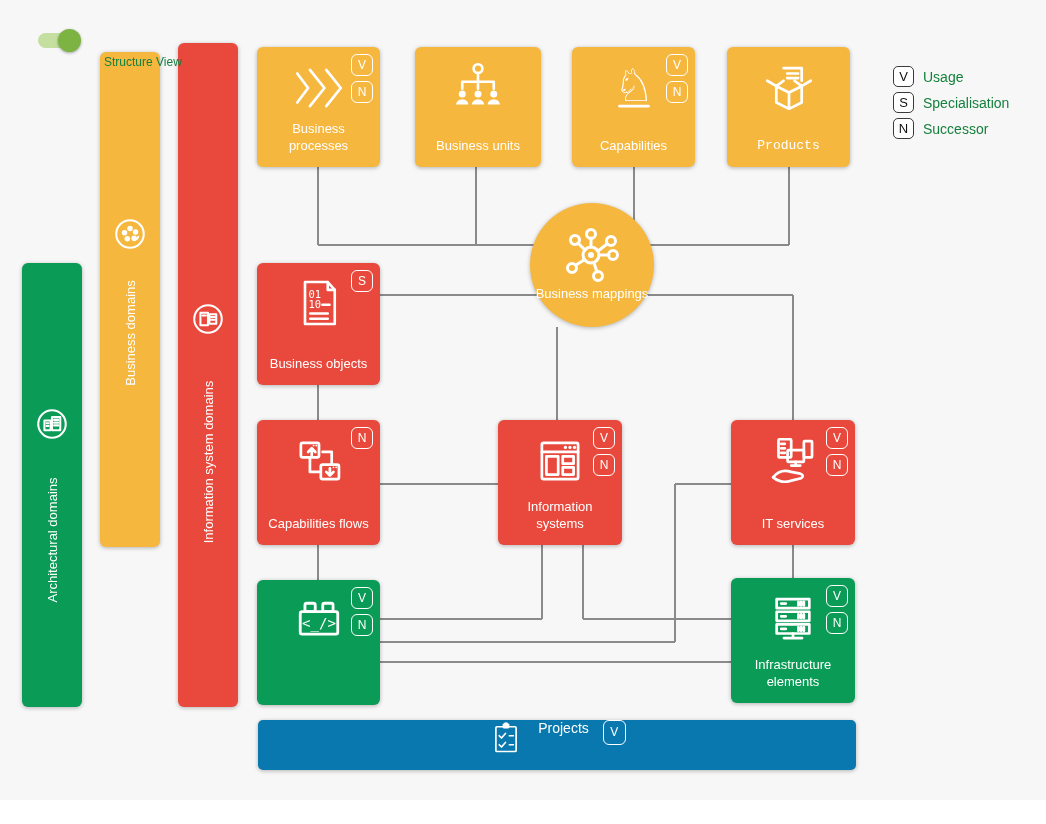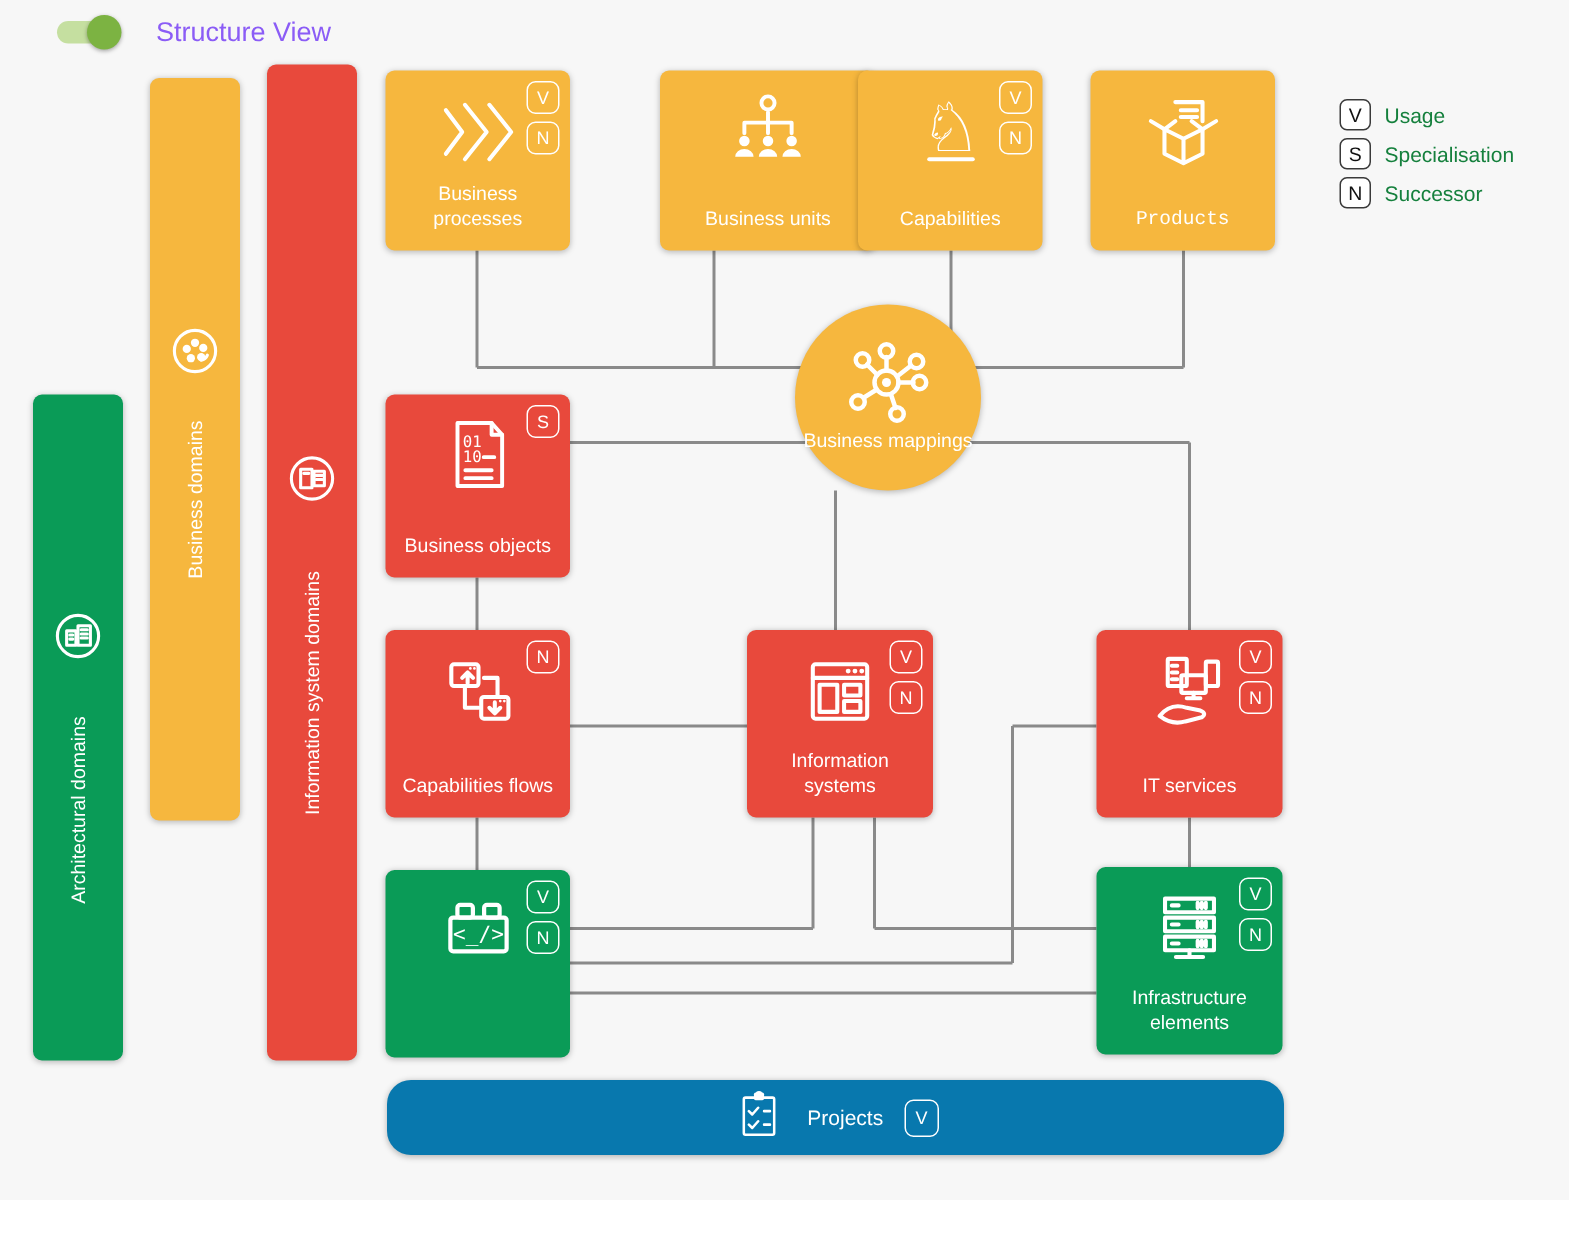--- a/index.html
+++ b/index.html
@@ -5,21 +5,21 @@
   html,body{margin:0;padding:0;background:#ffffff;}
   .canvas{position:relative;width:1046px;height:800px;background:#F7F7F7;
           font-family:"Liberation Sans",sans-serif;overflow:hidden;}
   #wires{position:absolute;left:0;top:0;z-index:1;}
 
   
   .toggle-wrap{position:absolute;left:38px;top:11px;z-index:5;display:flex;align-items:center;}
   .toggle-track{position:relative;width:40px;height:15px;border-radius:8px;background:#C5DFA0;cursor:pointer;}
   .toggle-knob{position:absolute;right:-3px;top:-4px;width:23px;height:23px;border-radius:50%;
                background:#7CB342;box-shadow:0 1px 3px rgba(0,0,0,.35);}
-  .toggle-label{margin-left:26px;font-size:18px;color:#8b5cf6;}
+  .toggle-label{margin-left:26px;font-size:12px;color:#15803d;margin-top:44px;}
 
   
   .legend{position:absolute;left:893px;top:66px;z-index:5;}
   .legend-row{display:flex;align-items:center;margin-bottom:5px;}
   .legend-badge{width:19px;height:19px;border:1.5px solid #3a3a3a;border-radius:5px;background:#fff;
                 color:#111;font-size:13px;line-height:19px;text-align:center;}
   .legend-label{margin-left:9px;font-size:14px;color:#15803d;}
 
   
   .bar{position:absolute;width:60px;border-radius:6px;z-index:2;box-shadow:0 1px 4px rgba(0,0,0,.28);}
@@ -33,35 +33,35 @@
   .node .icon{position:absolute;top:12px;left:0;right:0;display:flex;justify-content:center;}
   .node .label{position:absolute;left:4px;right:4px;bottom:12px;font-size:13px;line-height:1.35;text-align:center;}
   .badges{position:absolute;top:7px;right:7px;display:flex;flex-direction:column;gap:5px;z-index:3;}
   .badge{width:20px;height:20px;border:1.5px solid #fff;border-radius:6px;color:#fff;
          font-size:12px;line-height:20px;text-align:center;background:transparent;}
 
   .amber{background:#F6B73E;} .red{background:#E8493C;} .green{background:#0A9B57;} .blue{background:#0878AE;}
 
   
   .n-bp{left:257px;top:47px;width:123px;height:120px;}
-  .n-bu{left:440px;top:47px;width:144px;height:120px;}
+  .n-bu{left:415px;top:47px;width:126px;height:120px;}
   .n-cap{left:572px;top:47px;width:123px;height:120px;}
   .n-prod{left:727px;top:47px;width:123px;height:120px;font-family:Liberation Mono, monospace;}
   .n-circle{left:510px;top:203px;width:124px;height:124px;border-radius:50%;margin-left:20px;}
   .n-circle .icon{top:22px;}
   .n-circle .label{bottom:24px;}
   .n-bo{left:257px;top:263px;width:123px;height:122px;}
   .n-if{left:257px;top:420px;width:123px;height:125px;}
   .n-is{left:498px;top:420px;width:124px;height:125px;}
   .n-its{left:731px;top:420px;width:124px;height:125px;}
   .n-tc{left:257px;top:580px;width:123px;height:125px;}
   .n-ie{left:731px;top:578px;width:124px;height:125px;}
 
-  .n-proj{left:258px;top:720px;width:598px;height:50px;border-radius:16px;
-          display:flex;align-items:center;justify-content:center;gap:14px;}
+  .n-proj{left:258px;top:720px;width:598px;height:50px;border-radius:5px;
+          display:flex;align-items:flex-start;justify-content:center;gap:14px;}
   .n-proj .plabel{font-size:14px;}
   .n-proj .badges{position:static;flex-direction:row;}
   .n-proj .badge{width:21px;height:23px;line-height:23px;}
 
   .b-arch{left:22px;top:263px;height:444px;}
   .b-arch .bicon{top:139px;} .b-arch .blabel{top:277px;}
   .b-busd{left:100px;top:52px;height:495px;}
   .b-busd .bicon{top:160px;} .b-busd .blabel{top:281px;}
   .b-isd{left:178px;top:43px;height:664px;}
   .b-isd .bicon{top:254px;} .b-isd .blabel{top:419px;}

